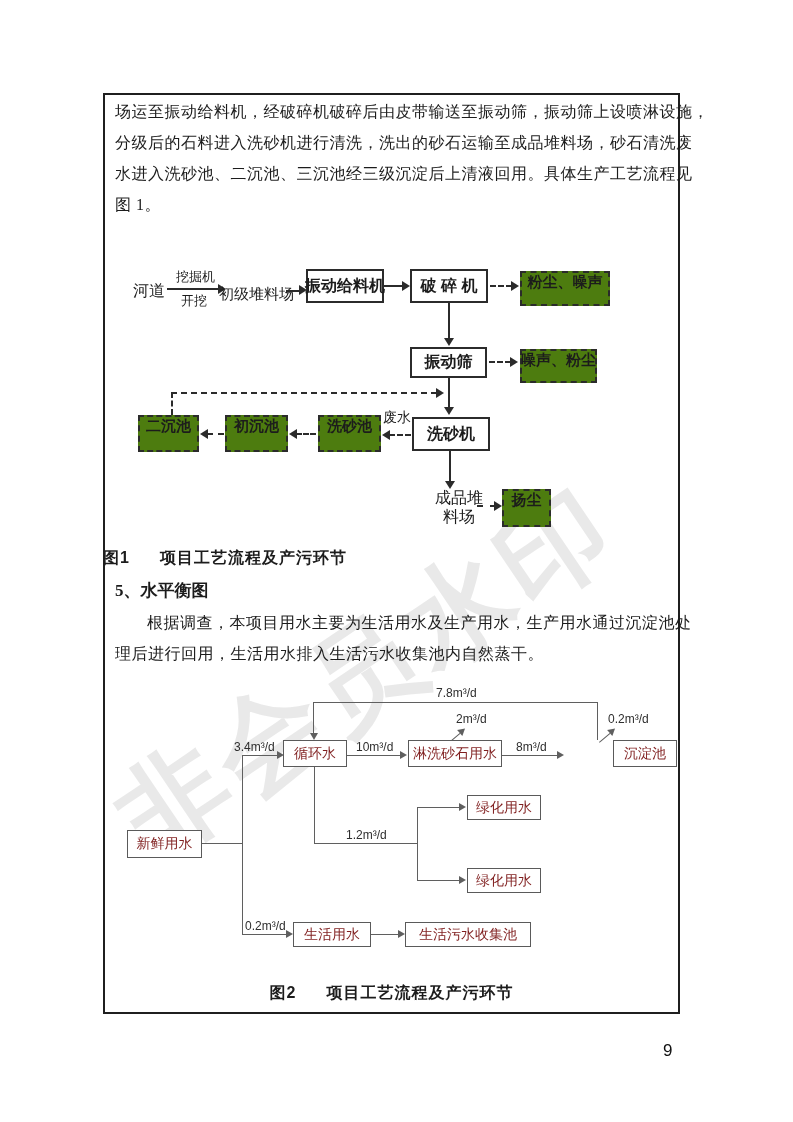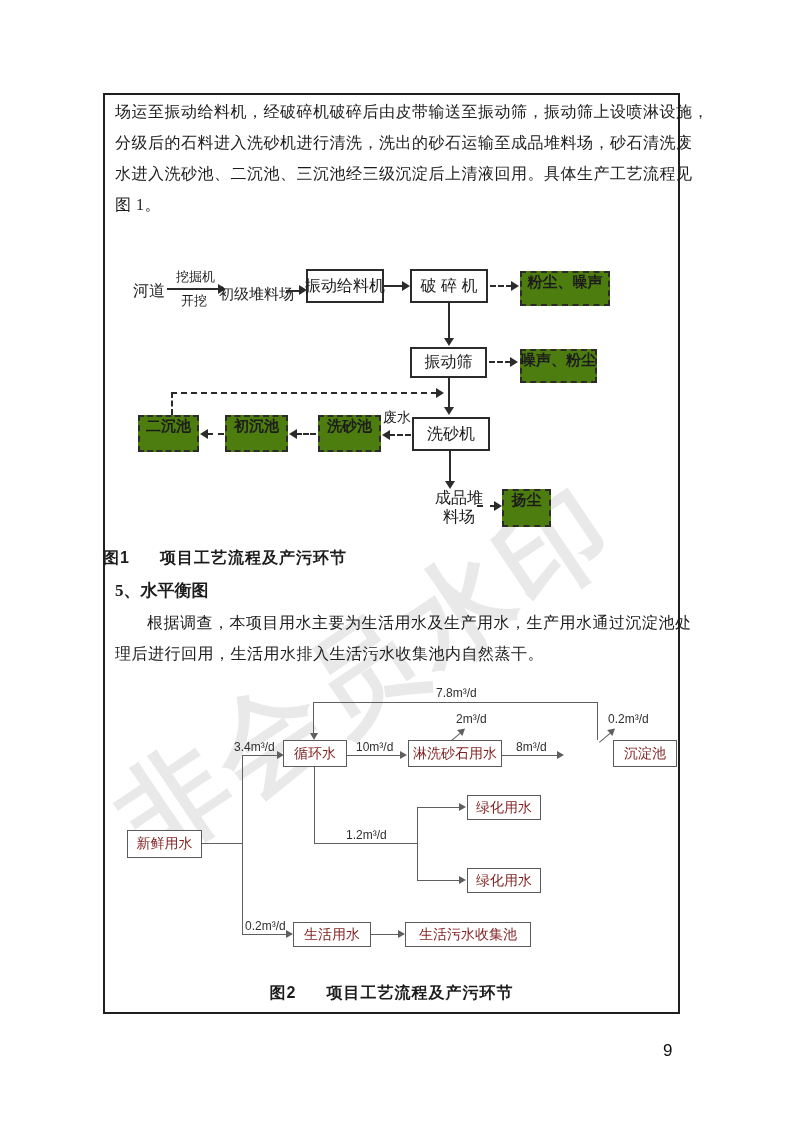--- a/index.html
+++ b/index.html
@@ -6,21 +6,21 @@
   .page{position:relative;width:793px;height:1122px;background:#ffffff;overflow:hidden;
         font-family:"Liberation Sans",sans-serif;color:#1c1c1c;}
   .abs{position:absolute;}
   
   .bodytxt{font-family:Liberation Serif, serif;font-size:16px;color:#1c1c1c;
            letter-spacing:0.5px;white-space:nowrap;}
   .heading{font-family:"Liberation Serif",serif;font-size:17px;font-weight:bold;white-space:nowrap;}
   .caption{font-size:16px;font-weight:bold;white-space:nowrap;letter-spacing:1px;}
   
   .b1{border:2px solid #2b2b2b;background:#fff;display:flex;align-items:center;justify-content:center;
-      font-size:16px;font-weight:normal;white-space:nowrap;box-sizing:border-box;}
+      font-size:16px;font-weight:bold;white-space:nowrap;box-sizing:border-box;}
   .bd{border:2px dashed #2b2b2b;background:#4d7c0f;display:flex;align-items:flex-start;justify-content:center;
       font-size:15px;font-weight:bold;white-space:nowrap;box-sizing:border-box;}
   .lbl1{font-size:14px;font-weight:normal;white-space:nowrap;}
   .hl{height:0;border-top:2px solid #2b2b2b;}
   .vl{width:0;border-left:2px solid #2b2b2b;}
   .dhl{height:0;border-top:2px dashed #2b2b2b;}
   .dvl{width:0;border-left:2px dashed #2b2b2b;}
   .tr-r{width:0;height:0;border-top:5px solid transparent;border-bottom:5px solid transparent;border-left:8px solid #2b2b2b;}
   .tr-l{width:0;height:0;border-top:5px solid transparent;border-bottom:5px solid transparent;border-right:8px solid #2b2b2b;}
   .tr-d{width:0;height:0;border-left:5px solid transparent;border-right:5px solid transparent;border-top:8px solid #2b2b2b;}

